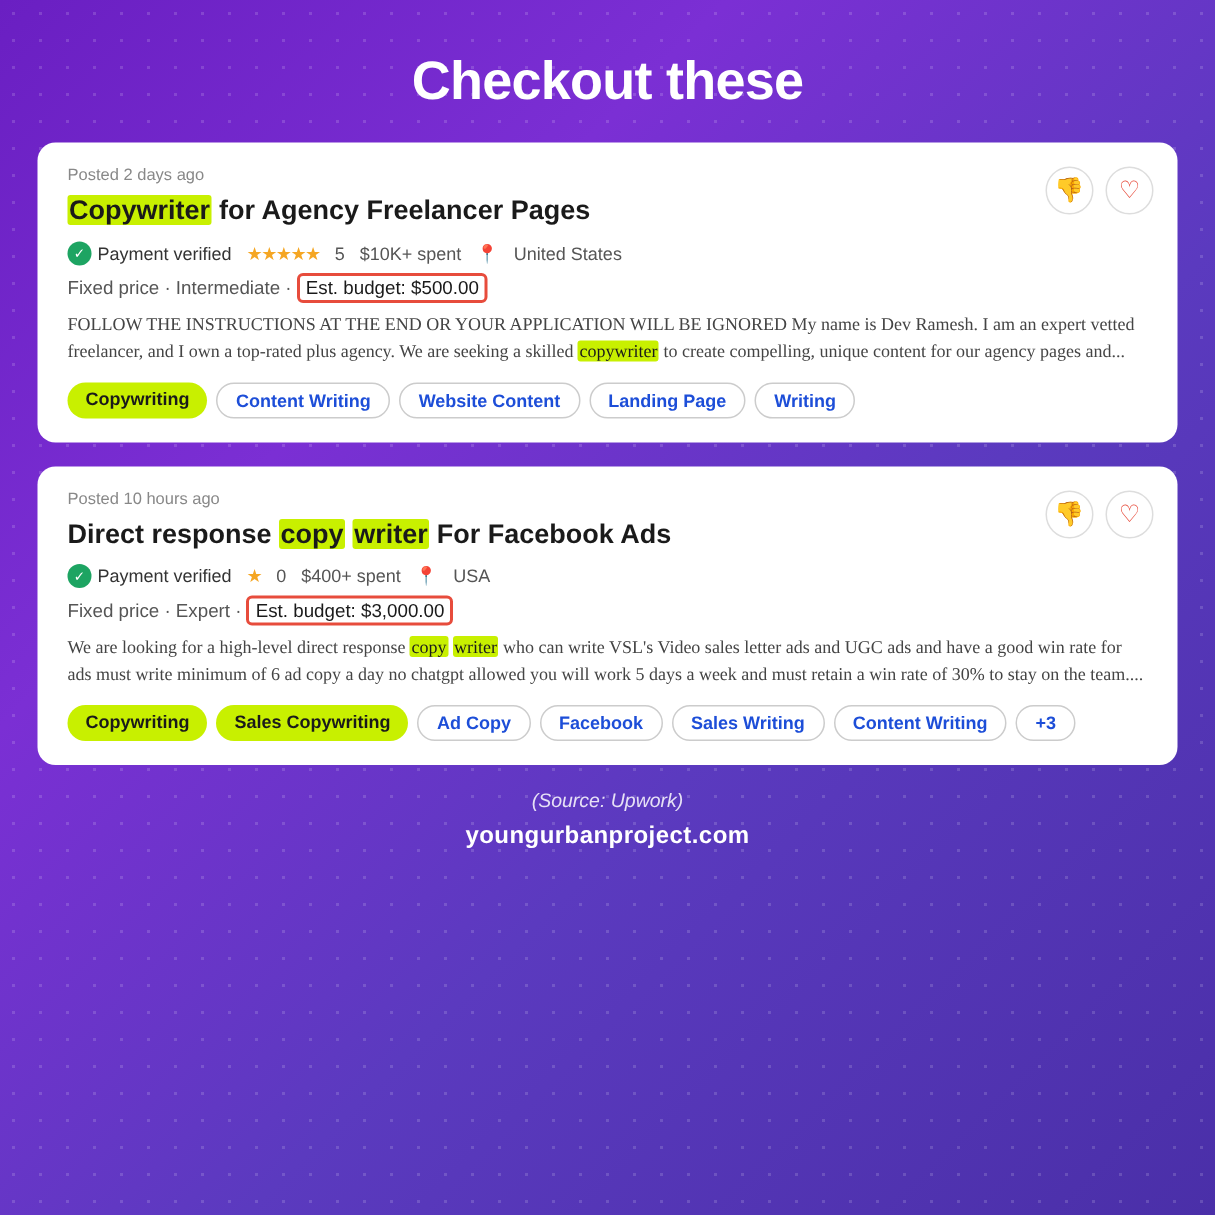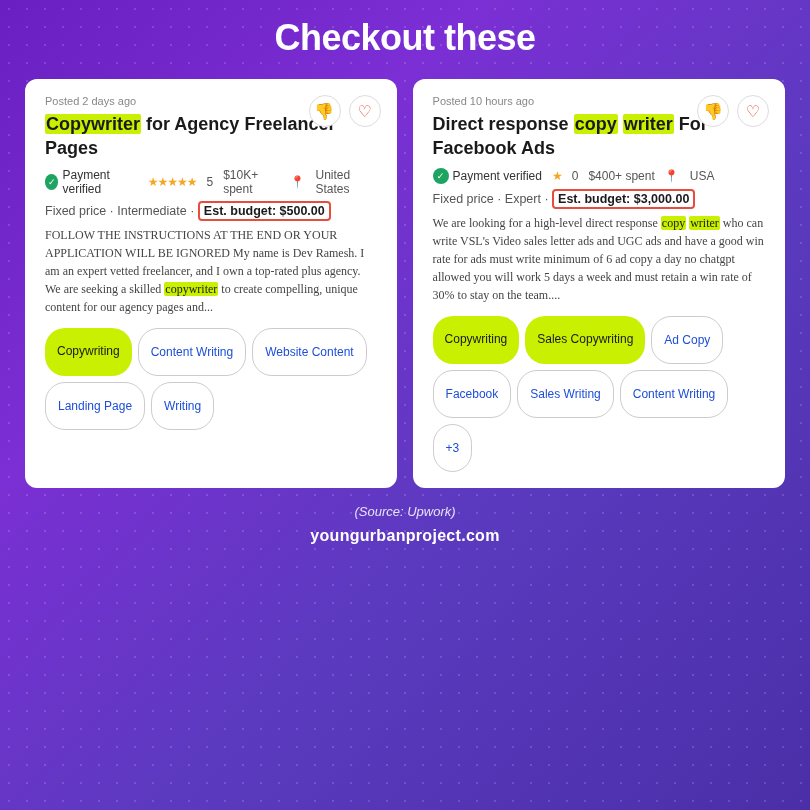--- a/index.html
+++ b/index.html
@@ -49,21 +49,21 @@
       line-height: 1.3;
       letter-spacing: 0.5px;
       border-radius: 3px;
       z-index: 10;
     }
 
     .logo span { color: #b8e000; }
 
     .header {
       text-align: center;
-      padding: 16px 20px 20px;
+      padding: 32px 20px 20px;
       width: 100%;
     }
 
     .header-line1 {
       font-size: 36px;
       font-weight: 800;
       color: #ffffff;
       letter-spacing: -0.5px;
       line-height: 1.2;
     }
@@ -72,21 +72,21 @@
       font-size: 36px;
       font-weight: 800;
       color: #c8f000;
       letter-spacing: -0.5px;
       line-height: 1.2;
     }
 
     .cards-container {
       width: 760px;
       display: flex;
-      flex-direction: row;
+      flex-direction: column;
       gap: 16px;
       padding: 0 0 10px;
     }
 
     .card {
       background: #ffffff;
       border-radius: 12px;
       padding: 16px 20px 16px;
       position: relative;
     }
@@ -158,43 +158,43 @@
       font-size: 12.5px;
       color: #555;
       margin-bottom: 8px;
     }
 
     .budget-highlight {
       border: 2px solid #e74c3c;
       border-radius: 4px;
       padding: 1px 4px;
       color: #1a1a1a;
-      font-weight: 700;
+      font-weight: 400;
       font-size: 12.5px;
     }
 
     .card-description {
       font-size: 12px;
       color: #444;
       line-height: 1.5;
       margin-bottom: 12px;
       font-family: Liberation Serif, serif;
     }
 
     .tags {
       display: flex;
       flex-wrap: wrap;
       gap: 6px;
     }
 
     .tag {
-      padding: 16px 12px;
+      padding: 4px 12px;
       border-radius: 20px;
       font-size: 12px;
-      font-weight: 400;
+      font-weight: 700;
     }
 
     .tag-green {
       background: #c8f000;
       color: #1a1a1a;
     }
 
     .tag-outline {
       background: transparent;
       border: 1px solid #ccc;

